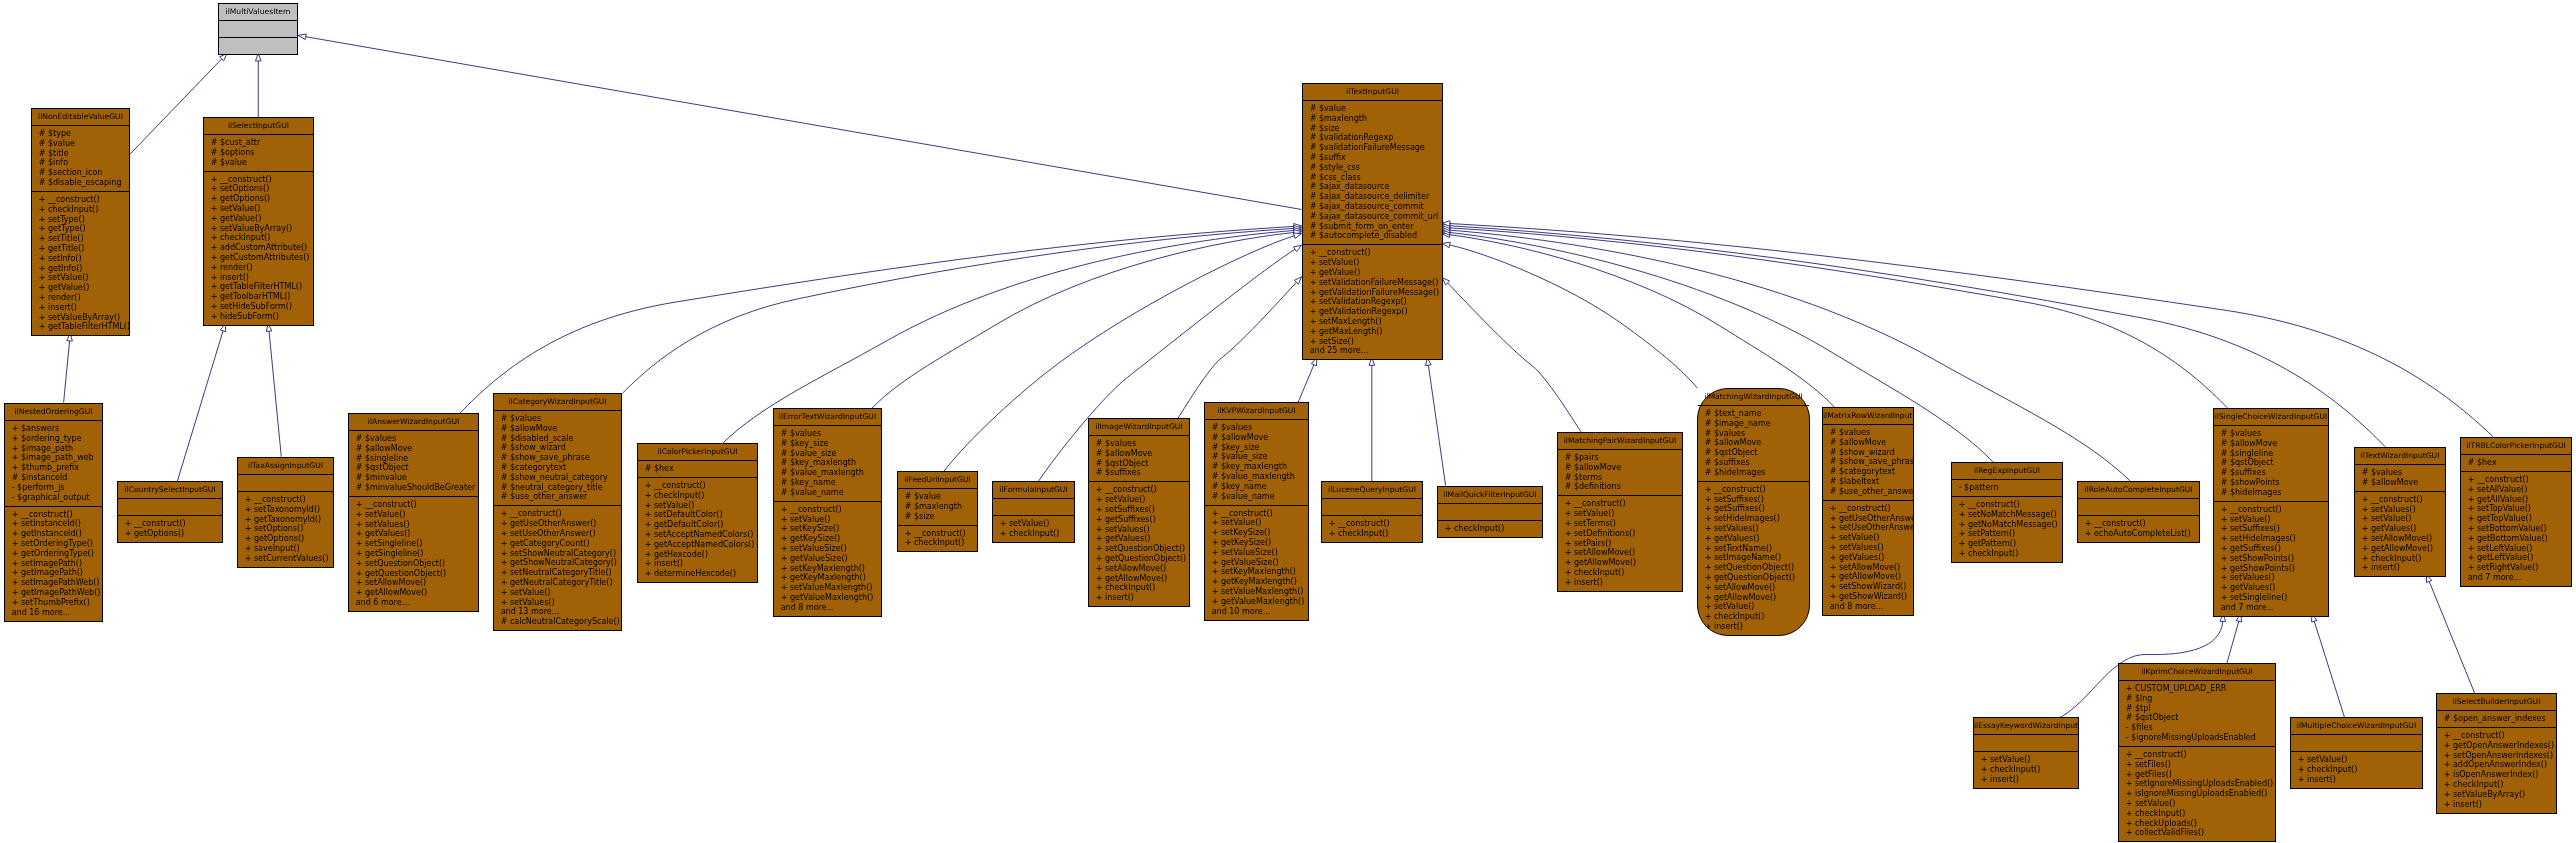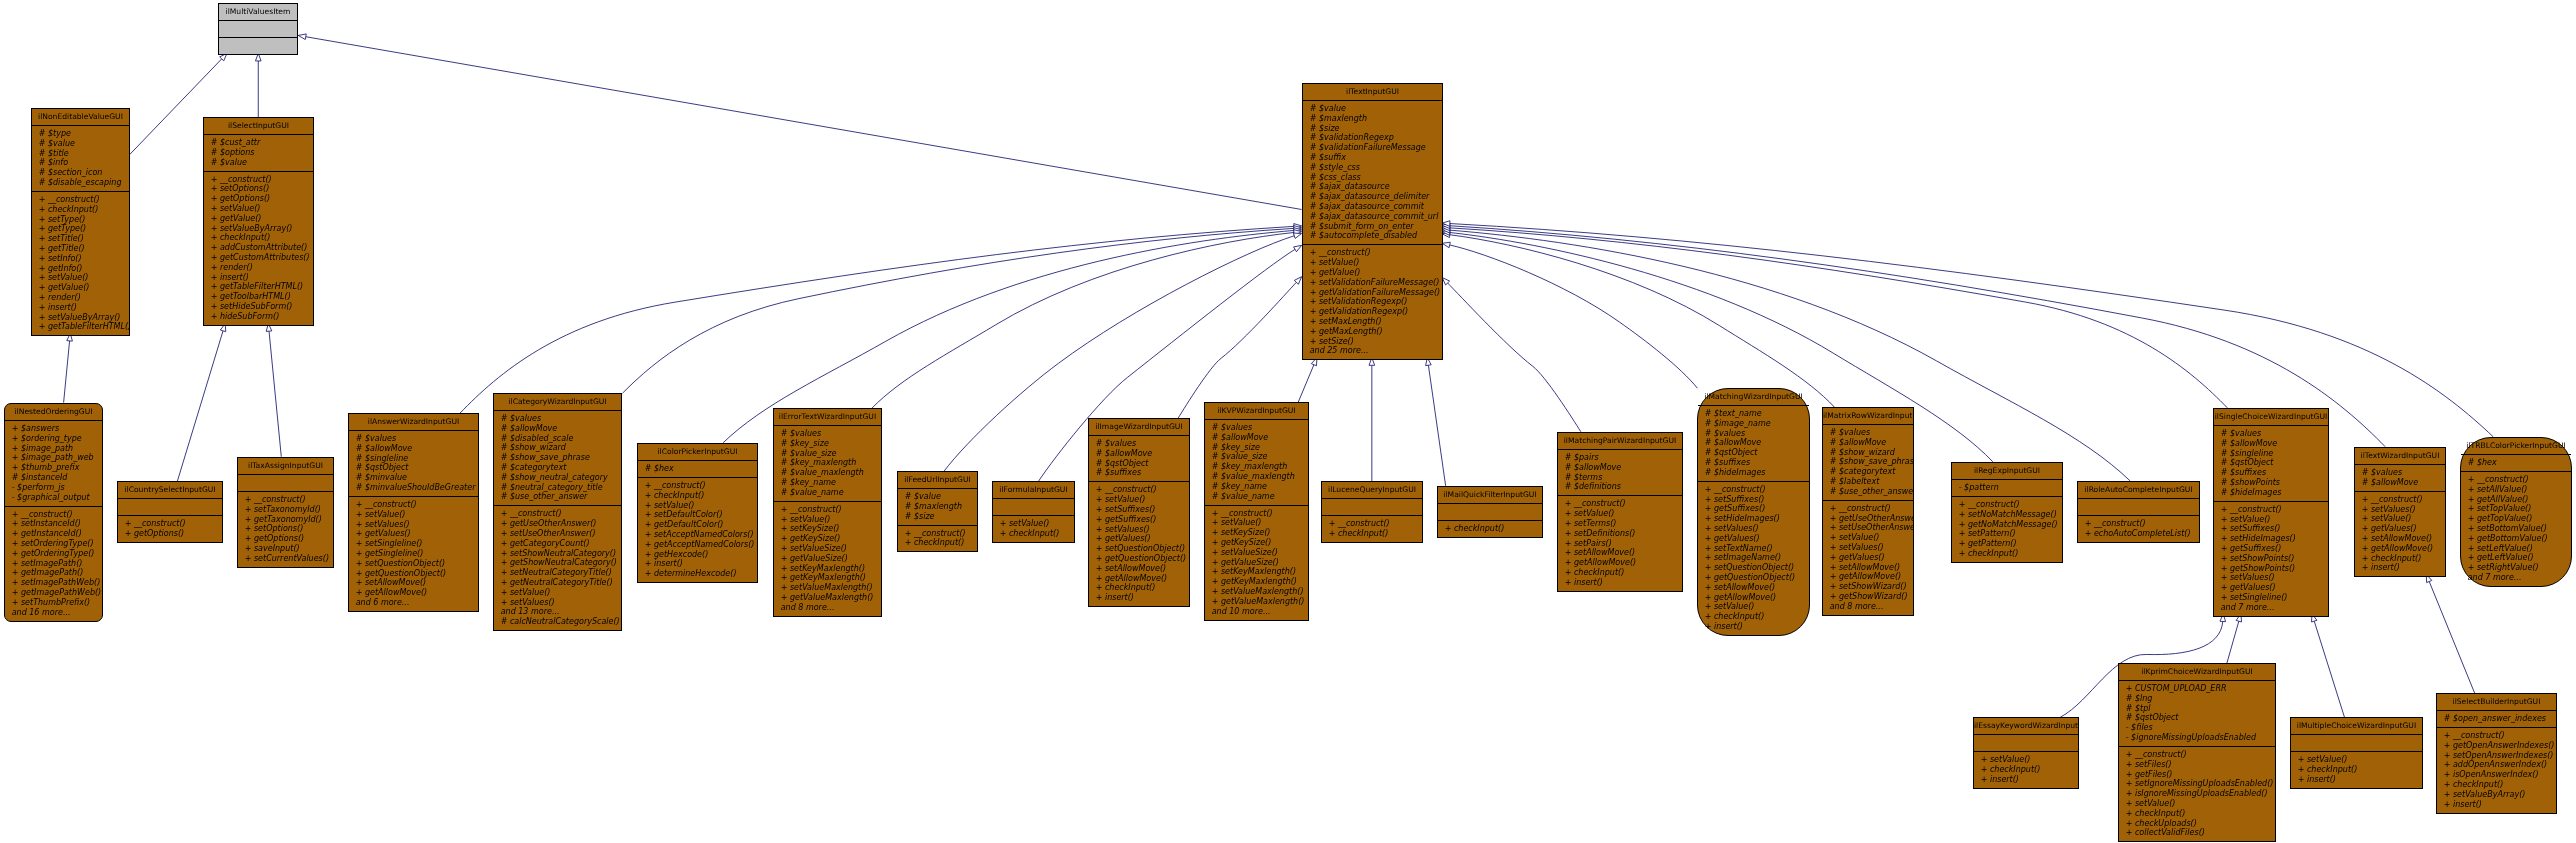--- a/index.html
+++ b/index.html
@@ -6,21 +6,21 @@
 html,body{margin:0;padding:0;background:#ffffff;}
 #diagram{-webkit-font-smoothing:antialiased;}
 .node{will-change:transform;}
 #diagram{position:relative;width:2576px;height:844px;background:#ffffff;overflow:hidden;
   font-family:"DejaVu Sans",sans-serif;}
 #edges{position:absolute;left:0;top:0;width:2576px;height:844px;}
 .node{position:absolute;box-sizing:border-box;border:0.6px solid #000;background:#a16207;}
 .node.root{background:#bfbfbf;}
 .node .title{height:16px;line-height:16px;text-align:center;font-size:7.6px;color:#000;
   border-bottom:0.6px solid #000;white-space:nowrap;overflow:hidden;}
-.node .sect{padding:3.1px 0 3.1px 0;border-bottom:0.6px solid #000;font-style:italic;}
+.node .sect{padding:3.1px 0 3.1px 0;border-bottom:0.6px solid #000;}
 .node .sect:last-child{border-bottom:none;}
 .node .row{height:9.8px;line-height:9.8px;font-size:8px;color:#000;padding-left:6.7px;
   white-space:nowrap;overflow:hidden;}
 .node .row.empty{visibility:hidden;}
 </style>
 </head>
 <body>
 
 <div id="diagram">
 <svg id="edges" viewBox="0 0 4216 1381" width="2576" height="844" xmlns="http://www.w3.org/2000/svg">
@@ -223,21 +223,21 @@
         <div class="row">+ setValidationFailureMessage()</div>
         <div class="row">+ getValidationFailureMessage()</div>
         <div class="row">+ setValidationRegexp()</div>
         <div class="row">+ getValidationRegexp()</div>
         <div class="row">+ setMaxLength()</div>
         <div class="row">+ getMaxLength()</div>
         <div class="row">+ setSize()</div>
         <div class="row">and 25 more...</div>
       </div>
     </div>
-    <div class="node" style="left: 3.7px; top: 403px; width: 99px; border-radius: 7px;">
+    <div class="node" style="left: 3.7px; top: 403px; width: 99px;">
       <div class="title">ilNestedOrderingGUI</div>
       <div class="sect">
         <div class="row">+ $answers</div>
         <div class="row">+ $ordering_type</div>
         <div class="row">+ $image_path</div>
         <div class="row">+ $image_path_web</div>
         <div class="row">+ $thumb_prefix</div>
         <div class="row"># $instanceId</div>
         <div class="row">- $perform_js</div>
         <div class="row">- $graphical_output</div>
@@ -599,21 +599,21 @@
         <div class="row">+ __construct()</div>
         <div class="row">+ setValues()</div>
         <div class="row">+ setValue()</div>
         <div class="row">+ getValues()</div>
         <div class="row">+ setAllowMove()</div>
         <div class="row">+ getAllowMove()</div>
         <div class="row">+ checkInput()</div>
         <div class="row">+ insert()</div>
       </div>
     </div>
-    <div class="node" style="left: 2460px; top: 437px; width: 112px; border-radius: 31px;">
+    <div class="node" style="left: 2460px; top: 437px; width: 112px;">
       <div class="title">ilTRBLColorPickerInputGUI</div>
       <div class="sect">
         <div class="row"># $hex</div>
       </div>
       <div class="sect">
         <div class="row">+ __construct()</div>
         <div class="row">+ setAllValue()</div>
         <div class="row">+ getAllValue()</div>
         <div class="row">+ setTopValue()</div>
         <div class="row">+ getTopValue()</div>

